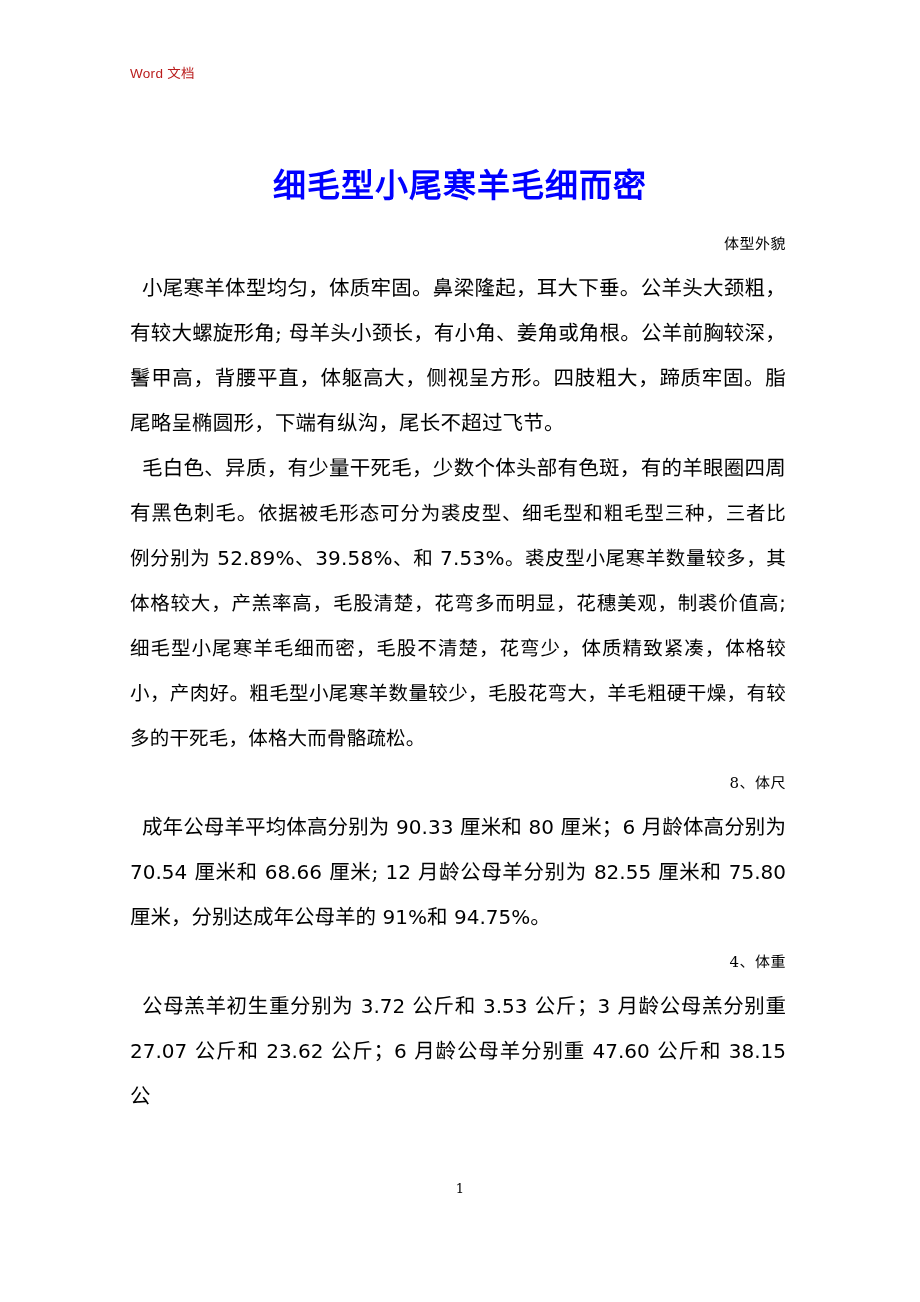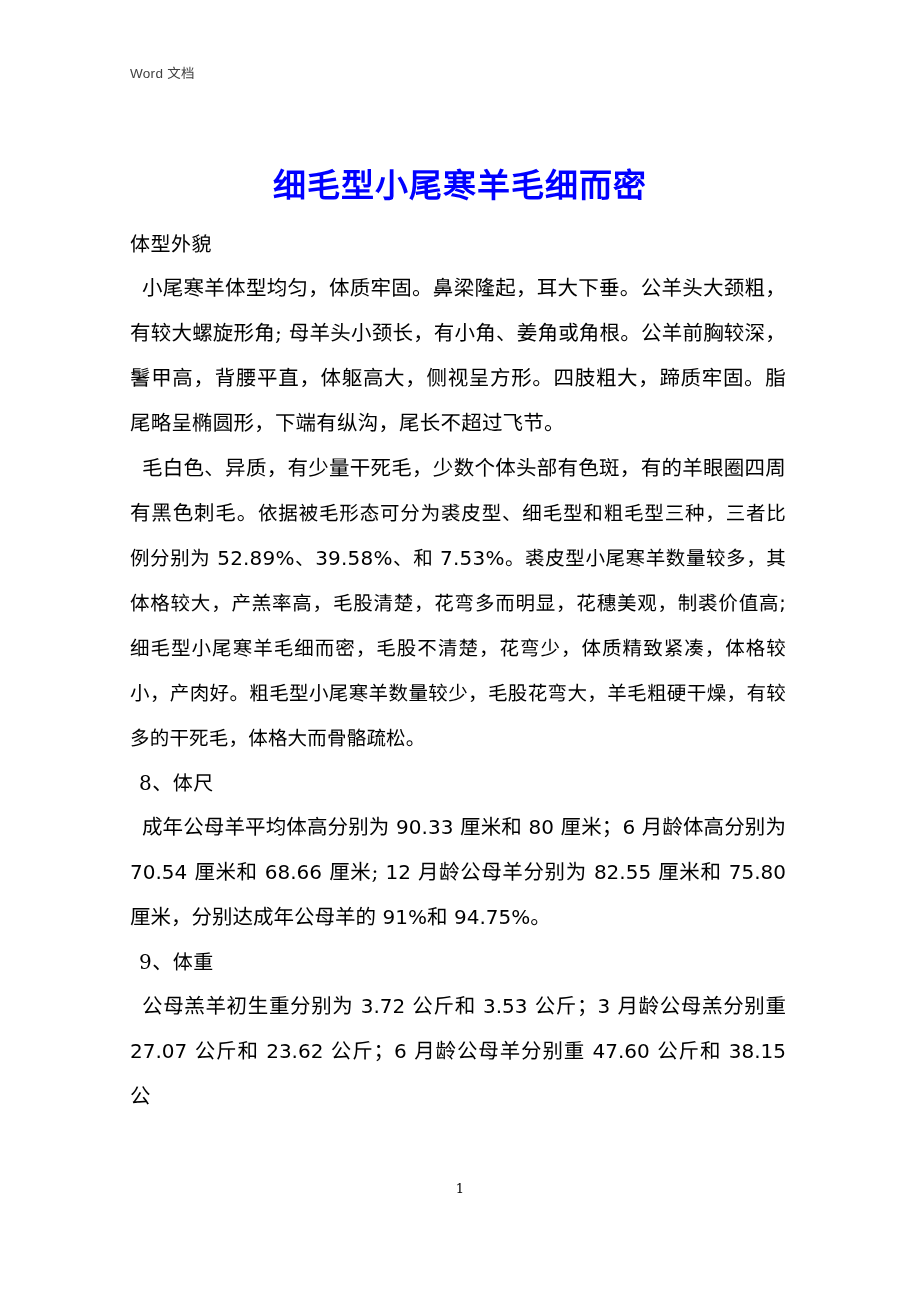--- a/index.html
+++ b/index.html
@@ -19,21 +19,21 @@
   }
 
   
   .doc-header {
     position: absolute;
     left: 130px;
     top: 62px;
     font-family: "Liberation Sans", sans-serif;
     font-size: 13.5px;
     letter-spacing: 0.3px;
-    color: #404040;
+    color: #b91c1c;
     white-space: nowrap;
   }
 
   
   .doc-title {
     position: absolute;
     left: 0;
     top: 144px;
     width: 920px;
     text-align: center;
@@ -48,24 +48,25 @@
   
   .body-block {
     position: absolute;
     left: 130px;
     top: 222px;
     width: 656px;
   }
 
   .sec-head {
     font-family: "DejaVu Serif", "Liberation Serif", serif;
-    font-size: 20px;
+    font-size: 15px;
     line-height: 44px;
     letter-spacing: 0.5px;
     white-space: nowrap;
+    text-align: right;
   }
   .sec-head.indent-1 { padding-left: 9px; }
 
   .para {
     font-family: "DejaVu Serif", "Liberation Serif", serif;
     font-size: 20.5px;
     line-height: 45px;
     letter-spacing: 0.2px;
     text-align: justify;
     text-justify: inter-ideograph;
@@ -111,21 +112,21 @@
 
     <p class="para"><span>小尾寒羊体型均匀，体质牢固。鼻梁隆起，耳大下垂。公羊头大颈粗，有较大螺旋形角; 母羊头小颈长，有小角、姜角或角根。公羊前胸较深，鬐甲高，背腰平直，体躯高大，侧视呈方形。四肢粗大，蹄质牢固。脂尾略呈椭圆形，下端有纵沟，尾长不超过飞节。</span></p>
 
     <p class="para"><span>毛白色、异质，有少量干死毛，少数个体头部有色斑，有的羊眼圈四周有黑色刺毛。</span><span class="san">依据被毛形态可分为裘皮型、细毛型和粗毛型三种，三者比例分别为 </span><span class="num">52.89%</span><span class="san">、</span><span class="num">39.58%</span><span class="san">、和 </span><span class="num">7.53%</span><span class="san">。裘皮型小尾寒羊数量较多，其体格较大，产羔率高，毛股清楚，花弯多而明显，花穗美观，制裘价值高; 细毛型小尾寒羊毛细而密，毛股不清楚，花弯少，体质精致紧凑，体格较小，产肉好。粗毛型小尾寒羊数量较少，毛股花弯大，羊毛粗硬干燥，有较多的干死毛，体格大而骨骼疏松。</span></p>
 
 
     <div class="sec-head indent-1">8、体尺</div>
 
     <p class="para tight"><span>成年公母羊平均体高分别为 </span><span class="num">90.33</span><span> 厘米和 </span><span class="num">80</span><span> 厘米；</span><span class="num">6</span><span> 月龄体高分别为 </span><span class="num">70.54</span><span> 厘米和 </span><span class="num">68.66</span><span> 厘米; </span><span class="num">12</span><span> 月龄公母羊分别为 </span><span class="num">82.55</span><span> 厘米和 </span><span class="num">75.80</span><span> 厘米，分别达成年公母羊的 </span><span class="num">91%</span><span>和 </span><span class="num">94.75%</span><span>。</span></p>
 
-    <div class="sec-head indent-1">9、体重</div>
+    <div class="sec-head indent-1">4、体重</div>
 
     <p class="para tight"><span>公母羔羊初生重分别为 </span><span class="num">3.72</span><span> 公斤和 </span><span class="num">3.53</span><span> 公斤；</span><span class="num">3</span><span> 月龄公母羔分别重 </span><span class="num">27.07</span><span> 公斤和 </span><span class="num">23.62</span><span> 公斤；</span><span class="num">6</span><span> 月龄公母羊分别重 </span><span class="num">47.60</span><span> 公斤和 </span><span class="num">38.15</span><span> 公</span></p>
 
   </div>
 
   <div class="page-number">1</div>
 
 </div>
 
 </body></html>

